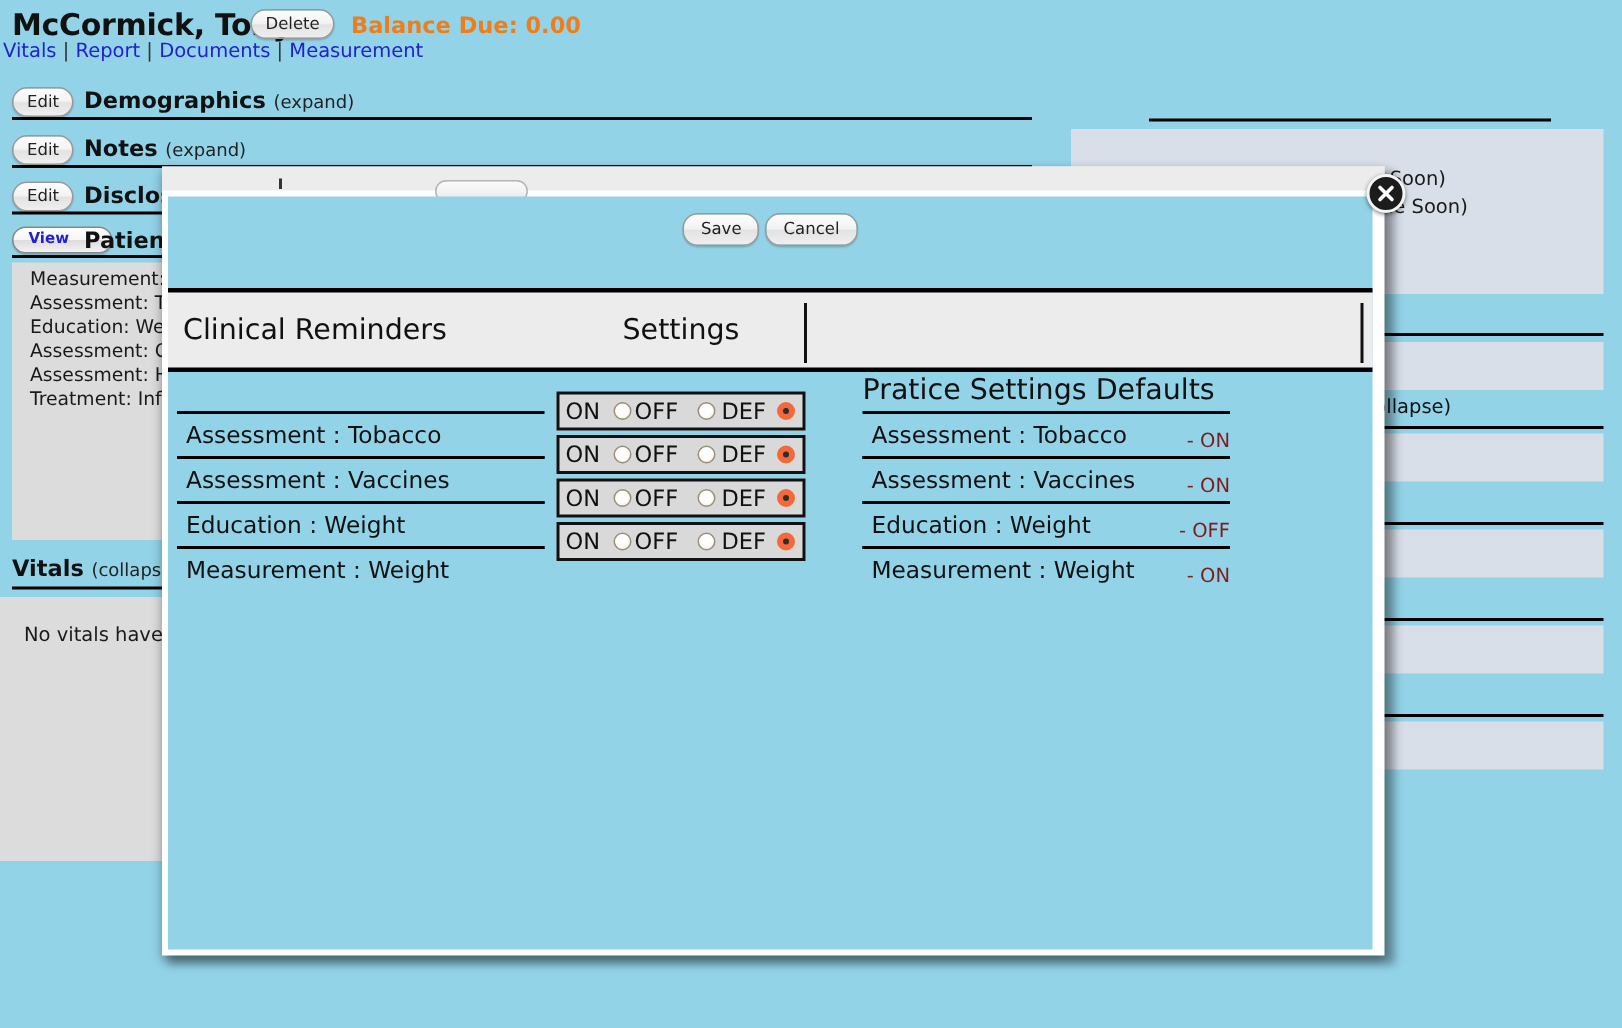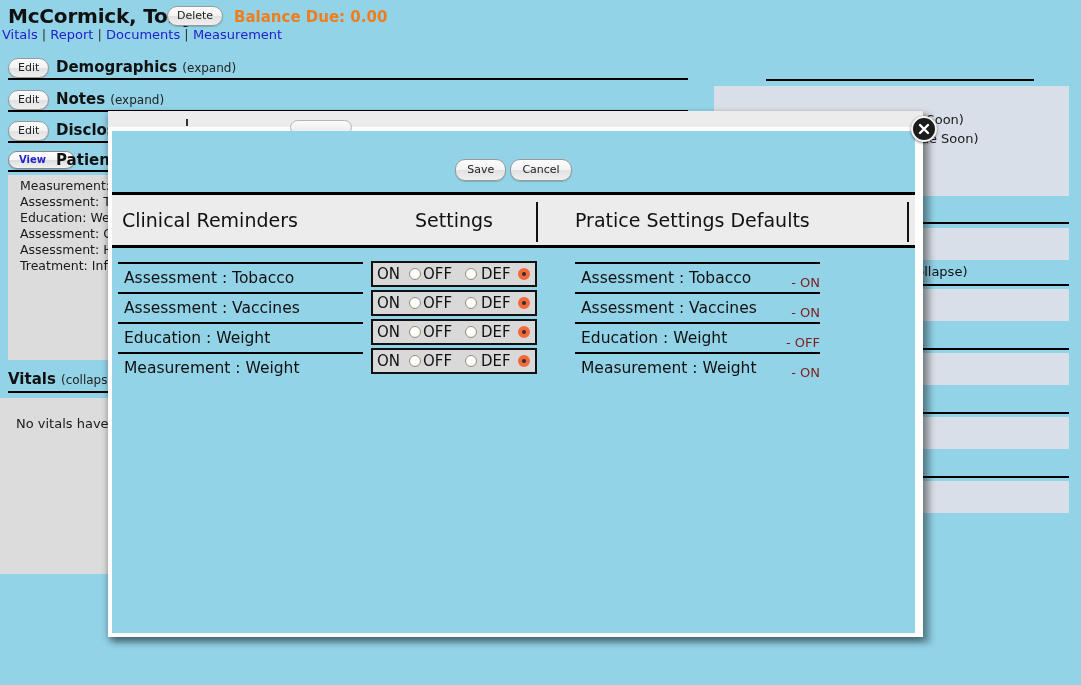--- a/index.html
+++ b/index.html
@@ -96,50 +96,50 @@
     position: absolute; left: 4px; top: 20px;
     width: 803px; height: 502px;
     background: #92d3e8;
   }
 
   .modal-actions {
     position: absolute; left: 0; top: 0; width: 803px; height: 48px;
     text-align: center;
   }
   .modal-actions .pill-btn { margin: 0 2px; font-size: 11px; padding: 3px 11px 4px 11px; }
-  .modal-actions-inner { position: absolute; left: 0; right: 0; top: 27px; }
+  .modal-actions-inner { position: absolute; left: 0; right: 0; top: 10px; }
 
   #modal-header {
     position: absolute; left: 0; top: 61px; width: 803px; height: 56px;
     background: #ececec;
     border-top: 3px solid #000;
     border-bottom: 3px solid #000;
     box-sizing: border-box;
   }
   #modal-header .hcell { position: absolute; top: 14px; font-size: 19px; color: #111; }
   #modal-header .h1 { left: 10px; }
   #modal-header .h2 { left: 303px; }
-  #modal-header .h3 { left: 463px; }
+  #modal-header .h3 { left: 463px; margin-top: 40px; }
   #modal-header .vdiv { position: absolute; top: 7px; width: 0; height: 40px; border-left: 2px solid #111; }
   #modal-header .vdiv-a { left: 424px; }
   #modal-header .vdiv-b { left: 795px; }
 
   .col-left  { position: absolute; left: 6px;  top: 127px; width: 245px; }
   .col-mid   { position: absolute; left: 259px; top: 130px; width: 170px; }
   .col-right { position: absolute; left: 463px; top: 127px; width: 245px; }
 
   .item-row {
     position: relative;
     height: 32px;
     border-top: 2px solid #000;
     border-bottom: 2px dashed #000;
     margin-top: -2px;
     box-sizing: border-box;
   }
-  .item-row:first-child { margin-top: 4px; text-align: right; }
+  .item-row:first-child { margin-top: 16px; text-align: right; }
   .item-row.last { border-bottom: none; }
   .item-label {
     position: absolute; left: 6px; top: 5px;
     font-size: 15.5px; color: #111; white-space: nowrap;
   }
   .item-default {
     position: absolute; right: 0px; top: 11px;
     font-size: 13px; color: #7f1d1d; white-space: nowrap;
   }
 

